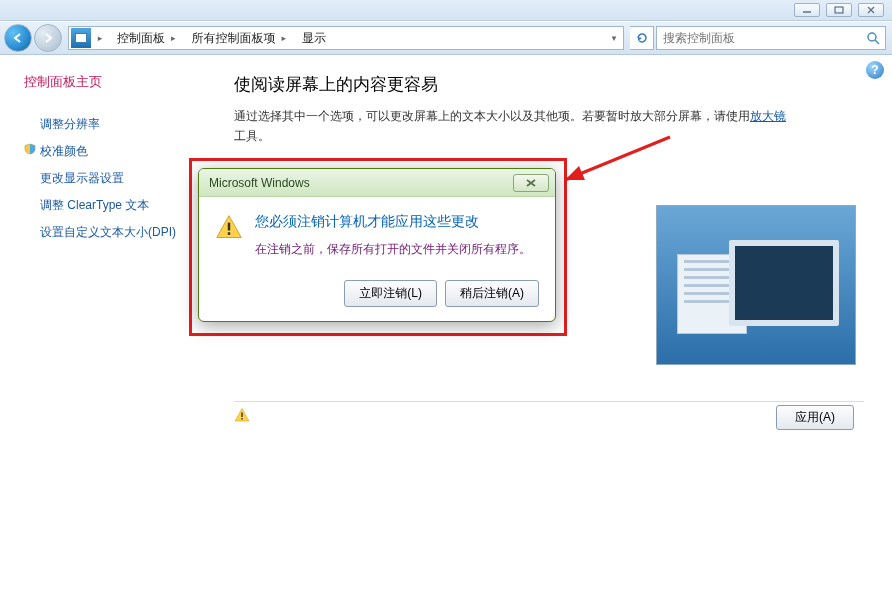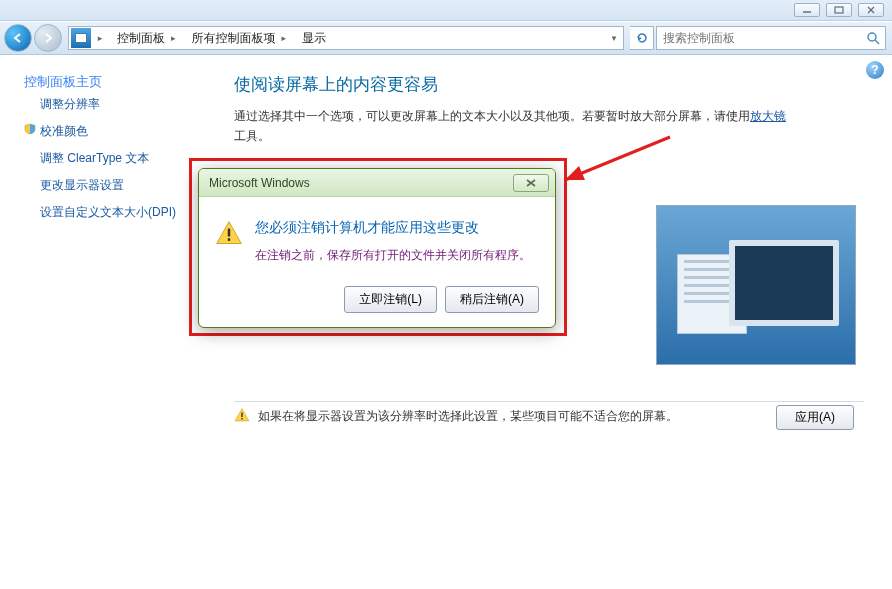--- a/index.html
+++ b/index.html
@@ -101,41 +101,41 @@
   position: relative;
 }
 .sidebar {
   width: 210px;
   background: #fff;
   border-right: 0;
   padding: 18px 14px 10px 24px;
   display:flex; flex-direction:column;
 }
 .sidebar h4 {
-  font-size: 13px; font-weight:400; color:#3b82f6; margin-bottom: 0;
+  font-size: 13px; font-weight:400; color:#be185d; margin-bottom: 20px;
 }
 .side-item {
   font-size: 12px; color: #1b5aa3; padding: 5px 0 5px 16px;
   cursor: pointer; position: relative;
 }
 .side-item .bullet-icon {
   position:absolute; left:0; top:5px; width:12px; height:12px;
 }
 .see-also-block { margin-top:auto; padding-bottom:20px; }
 .see-also-h {
   font-size:12px; color:#555; margin-bottom:12px;
 }
 
 .main {
   flex:1;
   padding: 18px 24px;
   position: relative;
 }
 .main h1 {
-  font-size: 17px; color:#0369a1; font-weight:400; margin-bottom:10px;
+  font-size: 17px; color:#000000; font-weight:400; margin-bottom:10px;
 }
 .main p.intro {
   font-size:12px; color:#333; line-height:1.7; max-width:560px;
 }
 .main p.intro a { color:#1b5aa3; text-decoration:underline; }
 
 .preview {
   position:absolute; right:36px; top:150px; width:200px; height:160px;
   background: linear-gradient(#6aa7d6,#2b6ea9);
   border: 1px solid #8fa9c0;
@@ -197,21 +197,21 @@
 }
 .dlg-close {
   margin-left:auto;
   width:36px; height:18px;
   border:1px solid #8aa77a;
   border-radius:3px;
   background: linear-gradient(#f2f8ed,#d5e7c7);
   display:flex; align-items:center; justify-content:center;
 }
 .dlg-body {
-  padding: 22px 16px 14px 16px;
+  padding: 16px 16px 14px 16px;
 }
 .dlg-main {
   display:flex; gap:12px; align-items:flex-start;
 }
 .dlg-main .msg-title {
   color:#0463b3; font-size:14px; margin-bottom:10px;
 }
 .dlg-main .msg-sub {
   color:#701a75; font-size:12px;
 }
@@ -338,24 +338,24 @@
     <div class="side-item">
       <span class="bullet-icon">
         <svg class="shield" viewBox="0 0 12 12">
             <path d="M6 1 L11 2.5 V6c0 3-2.5 4.5-5 5C3.5 10.5 1 9 1 6V2.5Z" fill="#f2c94c" stroke="#c79a1f" stroke-width="0.6"></path>
             <path d="M6 1 L11 2.5V6c0 3-2.5 4.5-5 5V1Z" fill="#4fa6e0"></path>
           </svg>
       </span>
       <span>校准颜色</span>
     </div>
     <div class="side-item">
+      <span>更改显示器设置</span>
+    </div>
+    <div class="side-item">
       <span>调整 ClearType 文本</span>
-    </div>
-    <div class="side-item">
-      <span>更改显示器设置</span>
     </div>
     <div class="side-item">
       <span>设置自定义文本大小(DPI)</span>
     </div>
 
   </div>
 
   <div class="main">
     <h1>使阅读屏幕上的内容更容易</h1>
     <p class="intro">
@@ -377,21 +377,20 @@
     <hr class="sep">
 
     <div class="warnrow">
       <span>
         <svg class="warn-icon small" viewBox="0 0 32 32">
           <path d="M16 3 L30 28 H2 Z" fill="#ffd24a" stroke="#c79a1f" stroke-width="1"></path>
           <rect x="14.6" y="11" width="2.8" height="9" fill="#333"></rect>
           <rect x="14.6" y="22" width="2.8" height="3" fill="#333"></rect>
         </svg>
       </span>
-      <span>如果在将显示器设置为该分辨率时选择此设置，某些项目可能不适合您的屏幕。</span>
     </div>
 
     <button class="apply-btn">应用(A)</button>
   </div>
 
 </div>
 
 <div class="red-box"></div>
 <svg class="arrow" viewBox="0 0 130 60">
   <line x1="125" y1="5" x2="20" y2="48" stroke="#e21e1e" stroke-width="3"></line>

